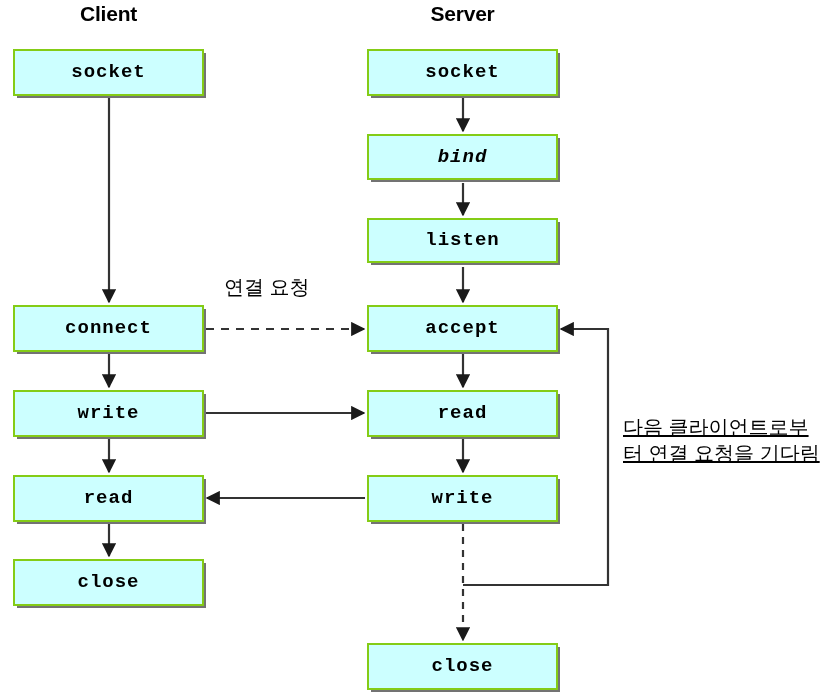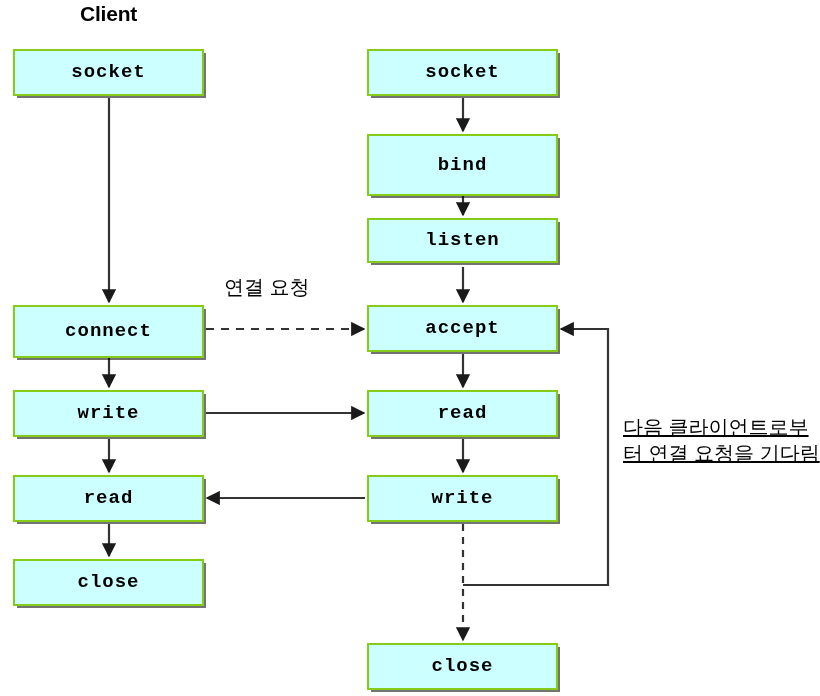--- a/index.html
+++ b/index.html
@@ -79,20 +79,21 @@
     width: 820px; height: 696px;
     pointer-events: none;
   }
 </style>
 </head>
 <body>
 
 <div id="diagram-root">
 
   <div class="col-title" id="title-client">Client</div>
+  <div class="col-title" id="title-server">Server</div>
 
   <svg id="edges-layer" width="820" height="696" viewBox="0 0 820 696">
     <defs>
       <marker id="arrow-end" viewBox="0 0 10 10" refX="9" refY="5" markerWidth="6.5" markerHeight="6.5" orient="auto-start-reverse">
         <path d="M 0 0 L 10 5 L 0 10 z" fill="#1a1a1a"></path>
       </marker>
     </defs>
 
     <line x1="101" y1="98" x2="101" y2="302" stroke="#333333" stroke-width="2.2" marker-end="url(#arrow-end)"></line>
     <line x1="101" y1="354" x2="101" y2="387" stroke="#333333" stroke-width="2.2" marker-end="url(#arrow-end)"></line>
@@ -112,37 +113,37 @@
     <line x1="198" y1="413" x2="356" y2="413" stroke="#333333" stroke-width="2.2" marker-end="url(#arrow-end)"></line>
 
     <line x1="357" y1="498" x2="199" y2="498" stroke="#333333" stroke-width="2.2" marker-end="url(#arrow-end)"></line>
 
     <path d="M 455 585 L 600 585 L 600 329 L 553 329" fill="none" stroke="#333333" stroke-width="2.2" marker-end="url(#arrow-end)"></path>
   </svg>
 
   <div class="node-box" style="left:5px; top:49px; width:191px; height:47px;">
     <span class="node-label">socket</span>
   </div>
-  <div class="node-box" style="left:5px; top:305px; width:191px; height:53px;">
+  <div class="node-box" style="left:5px; top:305px; width:191px; height:47px;">
     <span class="node-label">connect</span>
   </div>
   <div class="node-box" style="left:5px; top:390px; width:191px; height:47px;">
     <span class="node-label">write</span>
   </div>
   <div class="node-box" style="left:5px; top:475px; width:191px; height:47px;">
     <span class="node-label">read</span>
   </div>
   <div class="node-box" style="left:5px; top:559px; width:191px; height:47px;">
     <span class="node-label">close</span>
   </div>
 
   <div class="node-box" style="left:359px; top:49px; width:191px; height:47px;">
     <span class="node-label">socket</span>
   </div>
-  <div class="node-box" style="left:359px; top:134px; width:191px; height:62px;">
+  <div class="node-box" style="left:359px; top:134px; width:191px; height:46px;font-style:italic;">
     <span class="node-label">bind</span>
   </div>
   <div class="node-box" style="left:359px; top:218px; width:191px; height:45px;">
     <span class="node-label">listen</span>
   </div>
   <div class="node-box" style="left:359px; top:305px; width:191px; height:47px;">
     <span class="node-label">accept</span>
   </div>
   <div class="node-box" style="left:359px; top:390px; width:191px; height:47px;">
     <span class="node-label">read</span>

